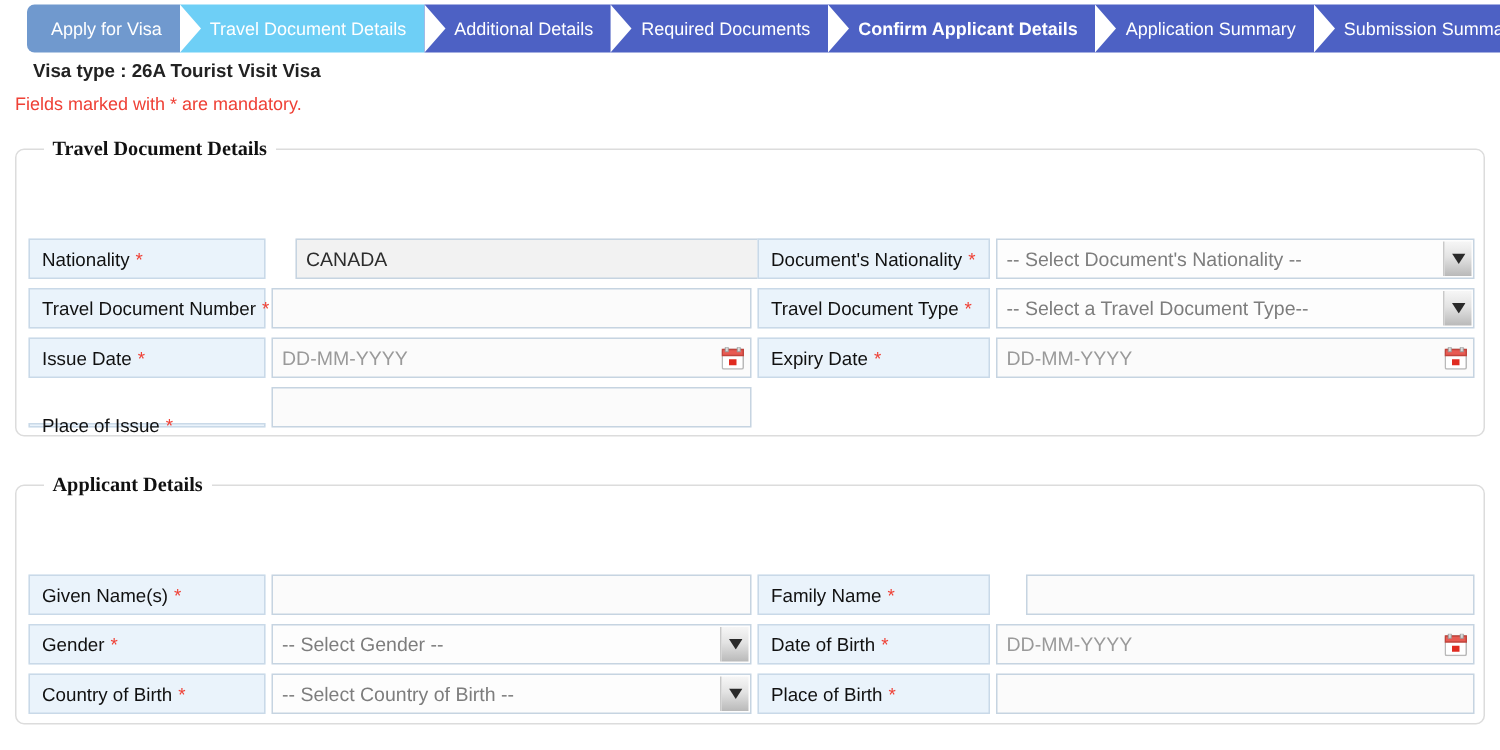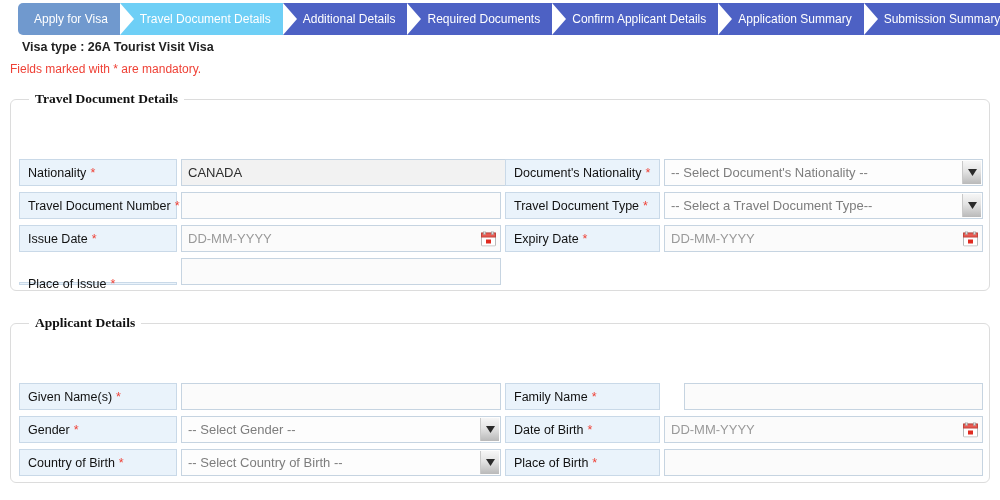--- a/index.html
+++ b/index.html
@@ -190,21 +190,21 @@
 
   <div class="step" id="step-3" style="background: rgb(77, 97, 196);">
     <span class="notch">
       <svg width="17" height="32" viewBox="0 0 17 32">
           <path d="M0 0 L14 16 L0 32 Z" fill="#ffffff"></path>
         </svg>
     </span>
     <span class="step-label">Required Documents</span>
   </div>
 
-  <div class="step" id="step-4" style="background: rgb(77, 97, 196);">
+  <div class="step" id="step-4" style="background: rgb(77, 97, 196); font-weight: bold;">
     <span class="notch">
       <svg width="17" height="32" viewBox="0 0 17 32">
           <path d="M0 0 L14 16 L0 32 Z" fill="#ffffff"></path>
         </svg>
     </span>
     <span class="step-label">Confirm Applicant Details</span>
   </div>
 
   <div class="step" id="step-5" style="background: rgb(77, 97, 196);">
     <span class="notch">
@@ -225,21 +225,21 @@
   </div>
 
 </div>
 
 <div class="visa-type">Visa type  : 26A Tourist Visit Visa</div>
 <div class="mandatory-note" style="color: rgb(239, 65, 54);">Fields marked with * are mandatory.</div>
 
 <fieldset class="panel" id="panel-travel">
   <legend>Travel Document Details</legend>
 
-  <div class="field-row" style="left:8px; top:52px; width:561px;">
+  <div class="field-row" style="left:8px; top:52px; width:561px;gap:16px;">
     <div class="field-label" style="width:158px;">
       <span>Nationality</span>
       <span class="req">*</span>
     </div>
     <div class="field-control">
       <input class="txt readonly-val" readonly="" value="CANADA" style="">
     </div>
   </div>
 
   <div class="field-row" style="left:8px; top:85px; width:482px;">

